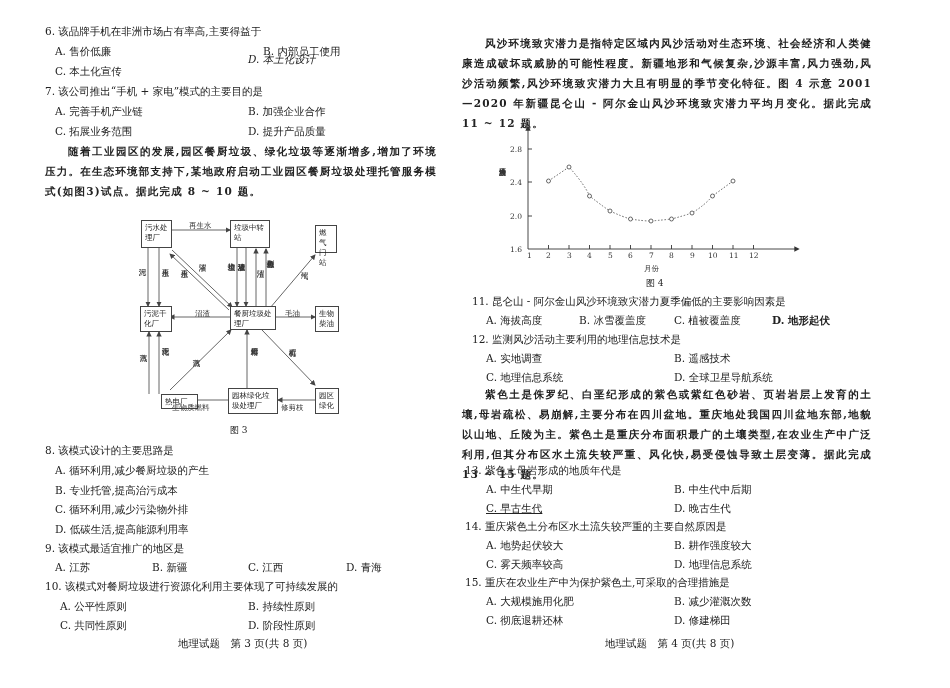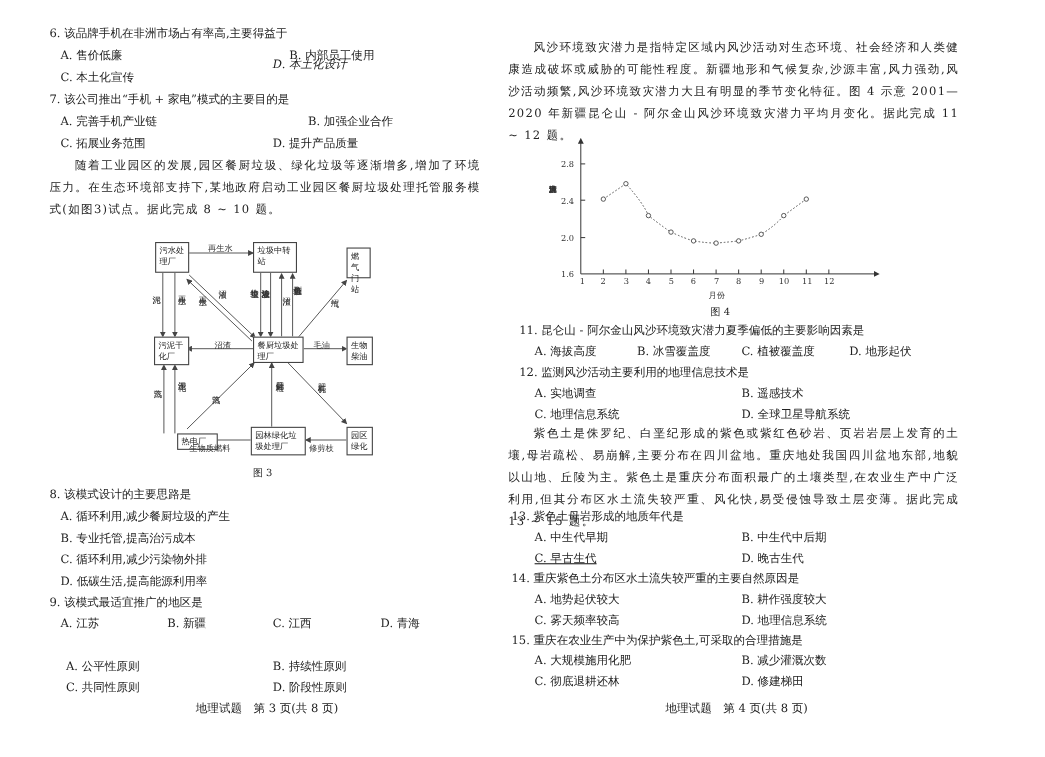--- a/index.html
+++ b/index.html
@@ -2,42 +2,42 @@
 <html><head>
 <meta charset="utf-8">
 <style>
   html, body { margin:0; padding:0; background:#ffffff; }
   body { width:950px; height:688px; position:relative; overflow:hidden;
          font-family:"DejaVu Serif","Liberation Serif",serif; color:#222; }
   .page { position:absolute; top:0; height:688px; }
   .left { left:0; width:475px; }
   .right { left:475px; width:475px; }
   .q { position:absolute; font-size:10.5px; white-space:nowrap; line-height:14px; }
-  .para { position:absolute; font-size:10.5px; line-height:20px; letter-spacing:1.2px; text-align:justify; }
+  .para { position:absolute; font-size:10.5px; line-height:20px; letter-spacing:1.2px; text-align:justify;font-weight:bold; }
   .indent { text-indent:2.2em; }
   .footer { position:absolute; font-size:10.5px; white-space:nowrap; }
   .box { position:absolute; border:1px solid #444; background:#fff; font-size:7.5px; line-height:10px; padding:2px 3px; box-sizing:border-box; text-align:left; }
   .lbl { position:absolute; font-size:7.5px; line-height:9px; color:#333; white-space:nowrap; }
   .vlbl { position:absolute; font-size:7.5px; line-height:9px; color:#333; writing-mode:vertical-rl; text-orientation:upright; letter-spacing:0; }
   .caption { position:absolute; font-size:9px; }
 </style>
 </head>
 <body>
 
 <div class="page left">
 
   <div class="q" style="left:45px;top:24px;">6. 该品牌手机在非洲市场占有率高,主要得益于</div>
   <div class="q" style="left:55px;top:44px;">A. 售价低廉</div>
   <div class="q" style="left:263px;top:44px;">B. 内部员工使用</div>
   <div class="q" style="left:55px;top:64px;">C. 本土化宣传</div>
   <div class="q" style="left:248px;top:52px;font-style:italic;">D. 本土化设计</div>
 
   <div class="q" style="left:45px;top:84px;">7. 该公司推出“手机 + 家电”模式的主要目的是</div>
   <div class="q" style="left:55px;top:104px;">A. 完善手机产业链</div>
-  <div class="q" style="left:248px;top:104px;margin-left:32px;">B. 加强企业合作</div>
+  <div class="q" style="left:248px;top:104px;">B. 加强企业合作</div>
   <div class="q" style="left:55px;top:124px;">C. 拓展业务范围</div>
   <div class="q" style="left:248px;top:124px;">D. 提升产品质量</div>
 
   <div class="para indent" style="left:45px;top:141px;width:392px;">随着工业园区的发展,园区餐厨垃圾、绿化垃圾等逐渐增多,增加了环境压力。在生态环境部支持下,某地政府启动工业园区餐厨垃圾处理托管服务模式(如图3)试点。据此完成 8 ~ 10 题。</div>
 
   <div style="position:absolute;left:0;top:0;width:475px;height:688px;">
     <svg width="475" height="688" style="position:absolute;left:0;top:0;">
       <defs>
         <marker id="ah" markerWidth="6" markerHeight="6" refX="5" refY="3" orient="auto">
           <path d="M0,0 L6,3 L0,6 z" fill="#444"></path>
@@ -118,20 +118,21 @@
   <div class="q" style="left:55px;top:483px;">B. 专业托管,提高治污成本</div>
   <div class="q" style="left:55px;top:502px;">C. 循环利用,减少污染物外排</div>
   <div class="q" style="left:55px;top:522px;">D. 低碳生活,提高能源利用率</div>
 
   <div class="q" style="left:45px;top:541px;">9. 该模式最适宜推广的地区是</div>
   <div class="q" style="left:55px;top:560px;">A. 江苏</div>
   <div class="q" style="left:152px;top:560px;">B. 新疆</div>
   <div class="q" style="left:248px;top:560px;">C. 江西</div>
   <div class="q" style="left:346px;top:560px;">D. 青海</div>
 
+  <div class="q" style="left:45px;top:579px;">10. 该模式对餐厨垃圾进行资源化利用主要体现了可持续发展的</div>
   <div class="q" style="left:60px;top:599px;">A. 公平性原则</div>
   <div class="q" style="left:248px;top:599px;">B. 持续性原则</div>
   <div class="q" style="left:60px;top:618px;text-align:right;">C. 共同性原则</div>
   <div class="q" style="left:248px;top:618px;">D. 阶段性原则</div>
 
   <div class="footer" style="left:178px;top:637px;">地理试题　第 3 页(共 8 页)</div>
 </div>
 
 <div class="page right">
 
@@ -199,21 +200,21 @@
     <div class="lbl" style="left:214px;top:126px;">11</div>
     <div class="lbl" style="left:234px;top:126px;">12</div>
     <div class="lbl" style="left:129px;top:139px;">月份</div>
     <div class="caption" style="left:131px;top:152px;">图 4</div>
   </div>
 
   <div class="q" style="left:-3px;top:294px;">11. 昆仑山 - 阿尔金山风沙环境致灾潜力夏季偏低的主要影响因素是</div>
   <div class="q" style="left:11px;top:313px;">A. 海拔高度</div>
   <div class="q" style="left:104px;top:313px;">B. 冰雪覆盖度</div>
   <div class="q" style="left:199px;top:313px;">C. 植被覆盖度</div>
-  <div class="q" style="left:297px;top:313px;">D. 地形起伏</div>
+  <div class="q" style="left:297px;top:313px;font-weight:bold;">D. 地形起伏</div>
 
   <div class="q" style="left:-3px;top:332px;">12. 监测风沙活动主要利用的地理信息技术是</div>
   <div class="q" style="left:11px;top:351px;">A. 实地调查</div>
   <div class="q" style="left:199px;top:351px;">B. 遥感技术</div>
   <div class="q" style="left:11px;top:370px;">C. 地理信息系统</div>
   <div class="q" style="left:199px;top:370px;">D. 全球卫星导航系统</div>
 
   <div class="para indent" style="left:-13px;top:384px;width:410px;">紫色土是侏罗纪、白垩纪形成的紫色或紫红色砂岩、页岩岩层上发育的土壤,母岩疏松、易崩解,主要分布在四川盆地。重庆地处我国四川盆地东部,地貌以山地、丘陵为主。紫色土是重庆分布面积最广的土壤类型,在农业生产中广泛利用,但其分布区水土流失较严重、风化快,易受侵蚀导致土层变薄。据此完成 13 ~ 15 题。</div>
 
   <div class="q" style="left:-10px;top:463px;">13. 紫色土母岩形成的地质年代是</div>

